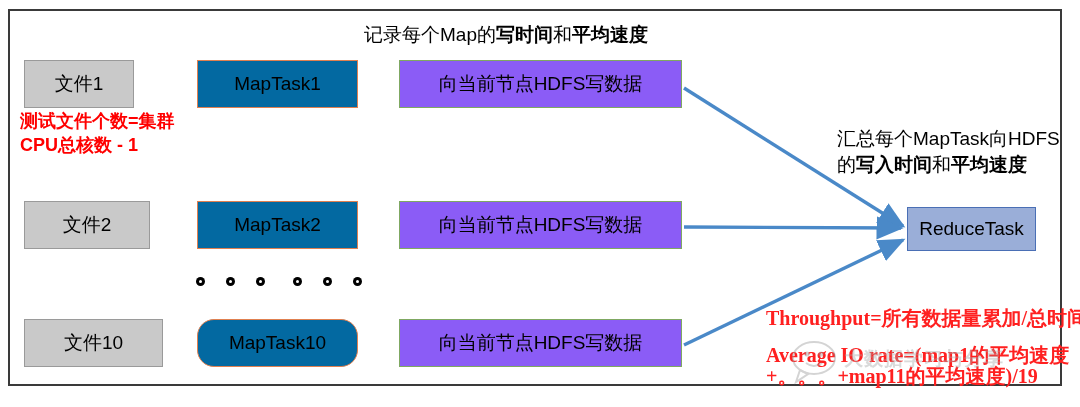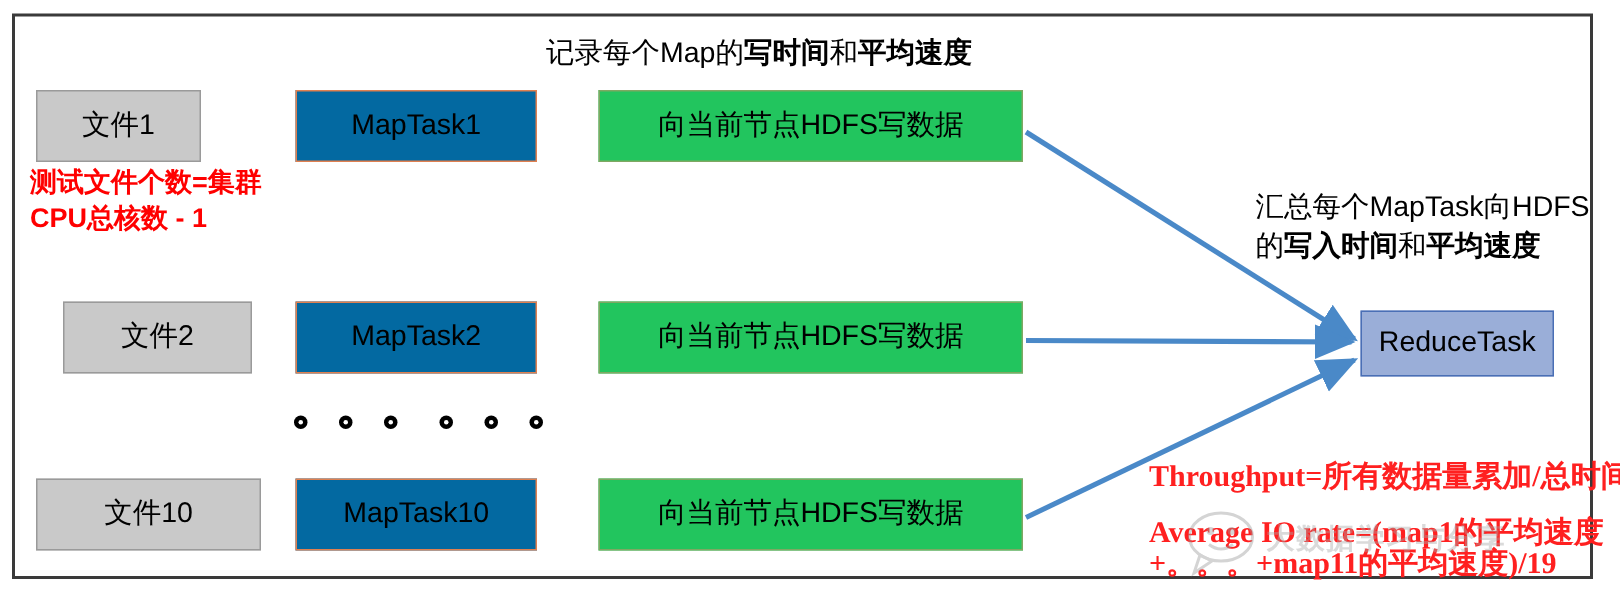--- a/index.html
+++ b/index.html
@@ -40,21 +40,21 @@
     background: #c9c9c9;
     border: 1px solid #9a9a9a;
     font-size: 19px;
   }
   .box-map {
     background: #0369a1;
     border: 1px solid #e08050;
     font-size: 19px;
   }
   .box-hdfs {
-    background: #22c55e;
+    background: #8b5cf6;
     border: 1px solid #7fa862;
     font-size: 19px;
   }
   .box-reduce {
     background: #9aaed8;
     border: 1px solid #4a6fb5;
     font-size: 19px;
   }
   .title {
     position: absolute;
@@ -151,34 +151,34 @@
   <div class="box box-file" style="left:24px; top:60px; width:110px; height:48px;">
       <span>文件1</span>
     </div>
   <div class="box box-map" style="left:197px; top:60px; width:161px; height:48px;">
       <span>MapTask1</span>
     </div>
   <div class="box box-hdfs" style="left:399px; top:60px; width:283px; height:48px;">
       <span>向当前节点HDFS写数据</span>
     </div>
 
-  <div class="box box-file" style="left:24px; top:201px; width:126px; height:48px;margin-left:18px;">
+  <div class="box box-file" style="left:24px; top:201px; width:126px; height:48px;">
       <span>文件2</span>
     </div>
   <div class="box box-map" style="left:197px; top:201px; width:161px; height:48px;">
       <span>MapTask2</span>
     </div>
   <div class="box box-hdfs" style="left:399px; top:201px; width:283px; height:48px;">
       <span>向当前节点HDFS写数据</span>
     </div>
 
-  <div class="box box-file" style="left:24px; top:319px; width:150px; height:48px;">
+  <div class="box box-file" style="left:24px; top:319px; width:139px; height:48px;">
       <span>文件10</span>
     </div>
-  <div class="box box-map" style="left:197px; top:319px; width:161px; height:48px;">
+  <div class="box box-map" style="left:197px; top:319px; width:161px; height:48px;border-radius:17px;">
       <span>MapTask10</span>
     </div>
   <div class="box box-hdfs" style="left:399px; top:319px; width:283px; height:48px;">
       <span>向当前节点HDFS写数据</span>
     </div>
 
   <div class="box box-reduce" style="left:907px; top:207px; width:129px; height:44px;">
       <span>ReduceTask</span>
     </div>
 

